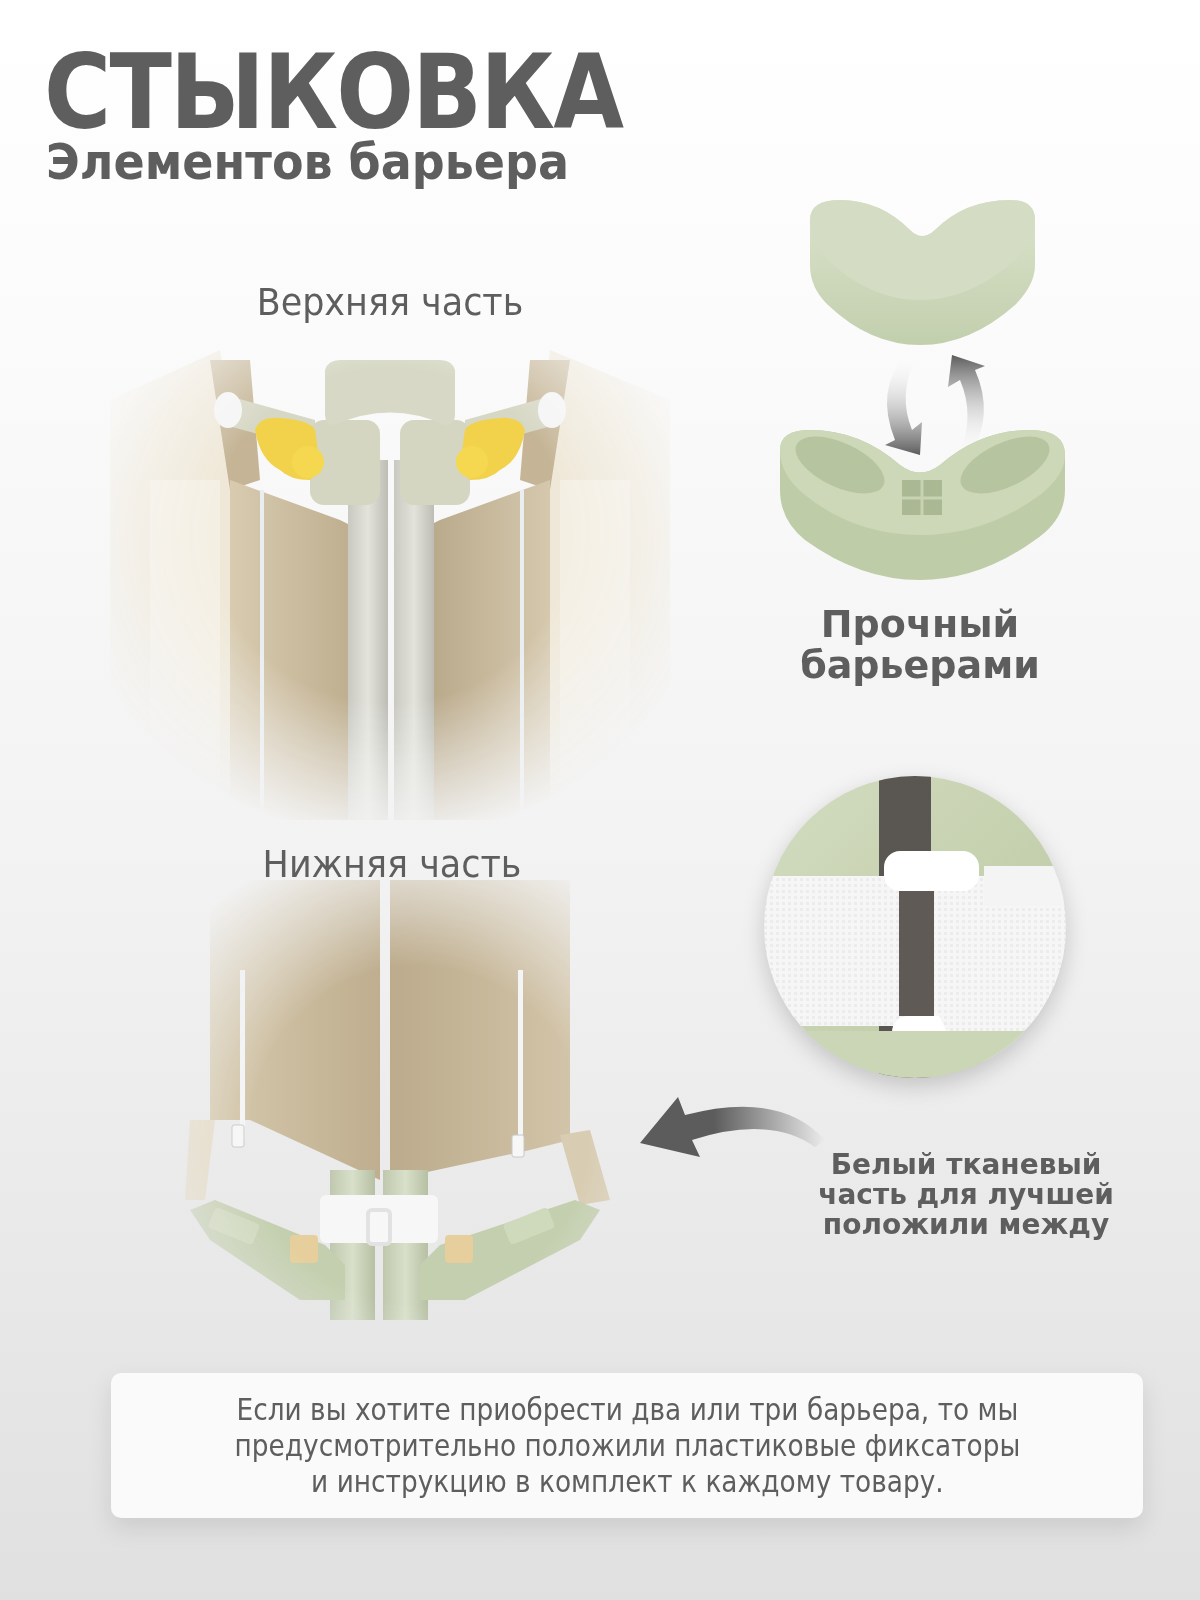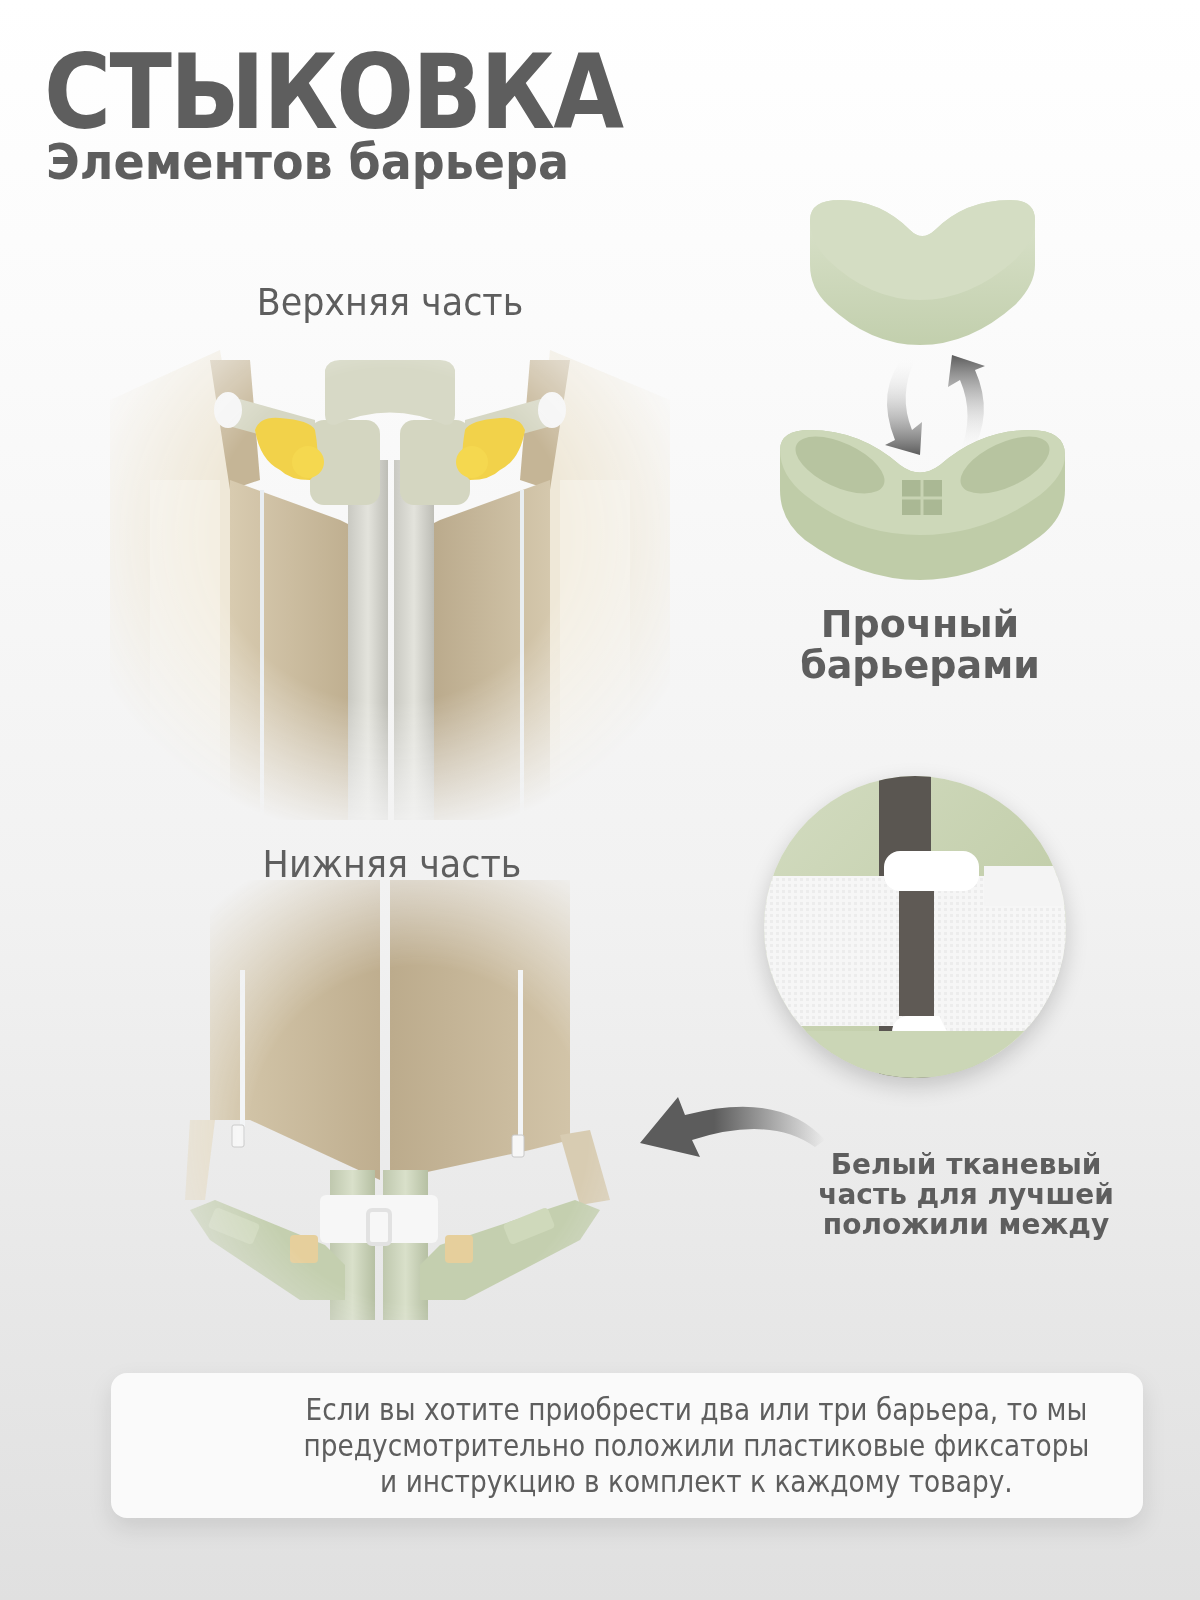--- a/index.html
+++ b/index.html
@@ -91,23 +91,23 @@
   .strap-circle svg { width: 100%; height: 100%; display: block; }
 
   
   .arrow-left { left: 640px; top: 1085px; width: 190px; height: 80px; }
   .arrow-left svg { width: 100%; height: 100%; display: block; }
 
   
   .info-card {
     left: 111px; top: 1373px; width: 1032px; height: 145px;
     background: #fafafa;
-    border-radius: 16px;
+    border-radius: 10px;
     box-shadow: 0 10px 24px rgba(0,0,0,0.10);
-    display: flex; align-items: center; justify-content: flex-end;
+    display: flex; align-items: center; justify-content: center;
   }
   .info-text {
     font-size: 30px;
     line-height: 1.2;
     color: #5e5e5e;
     text-align: center;
     transform: scaleX(0.88);
     white-space: nowrap;
   }
   .info-text span { display: block; }

